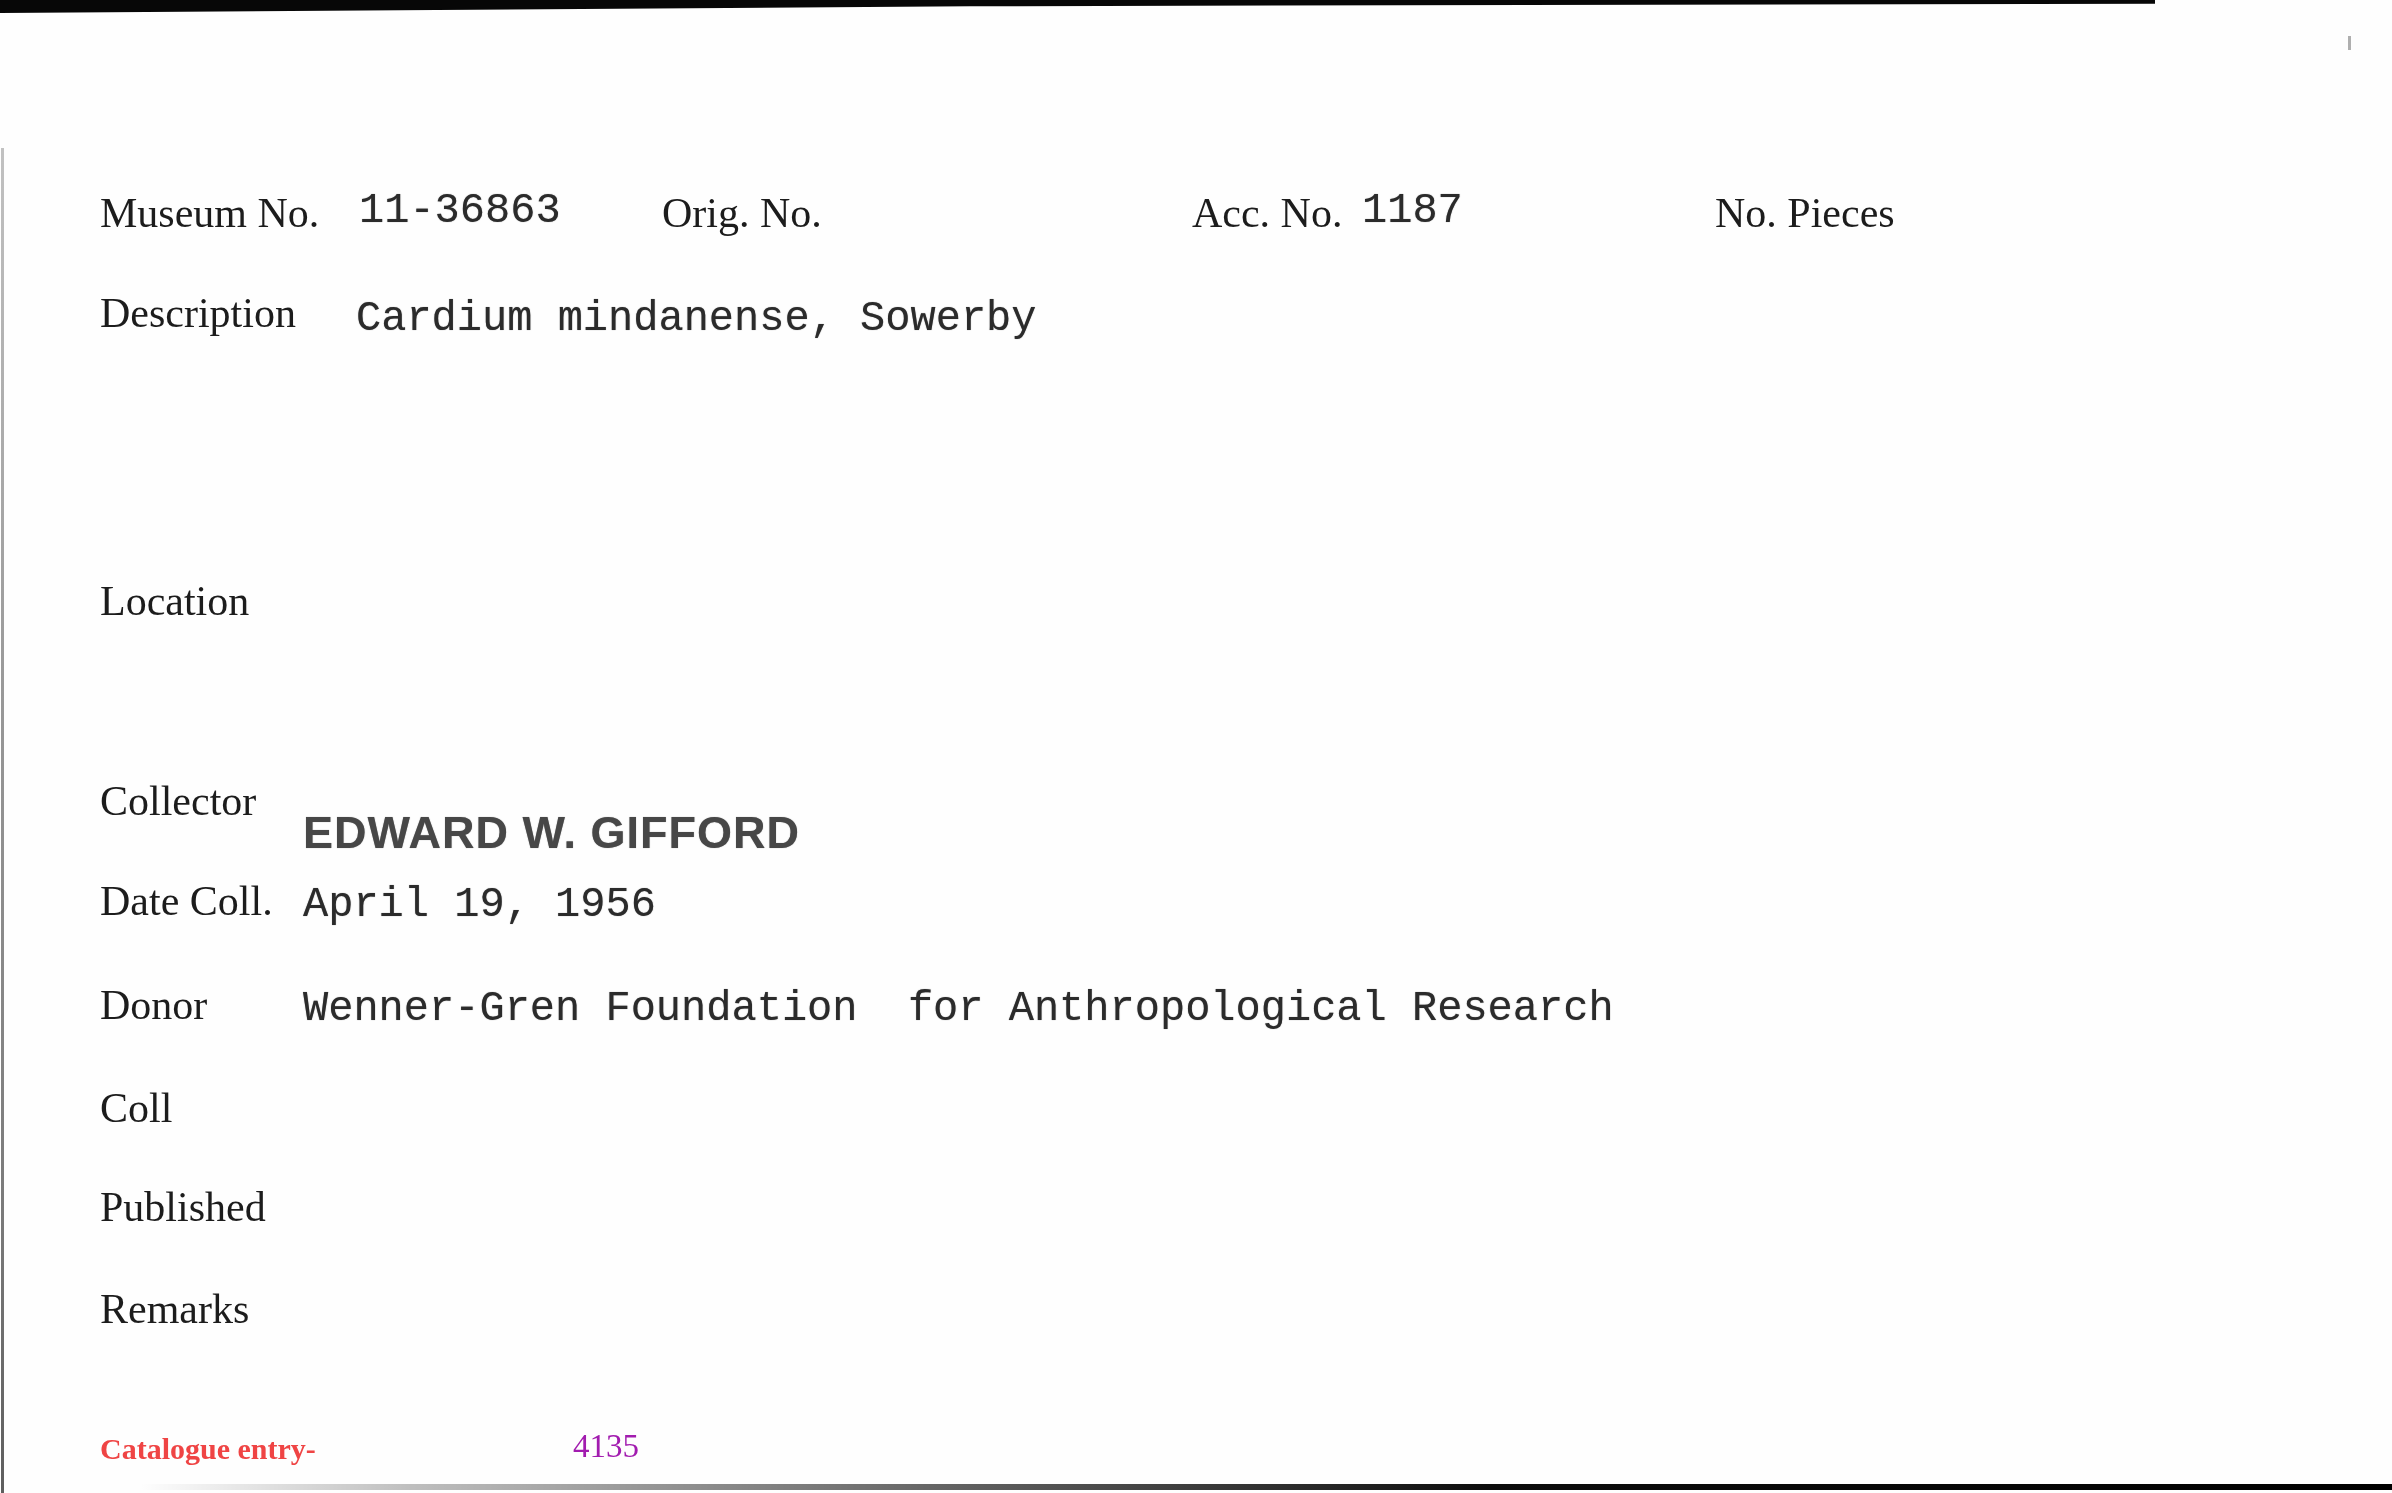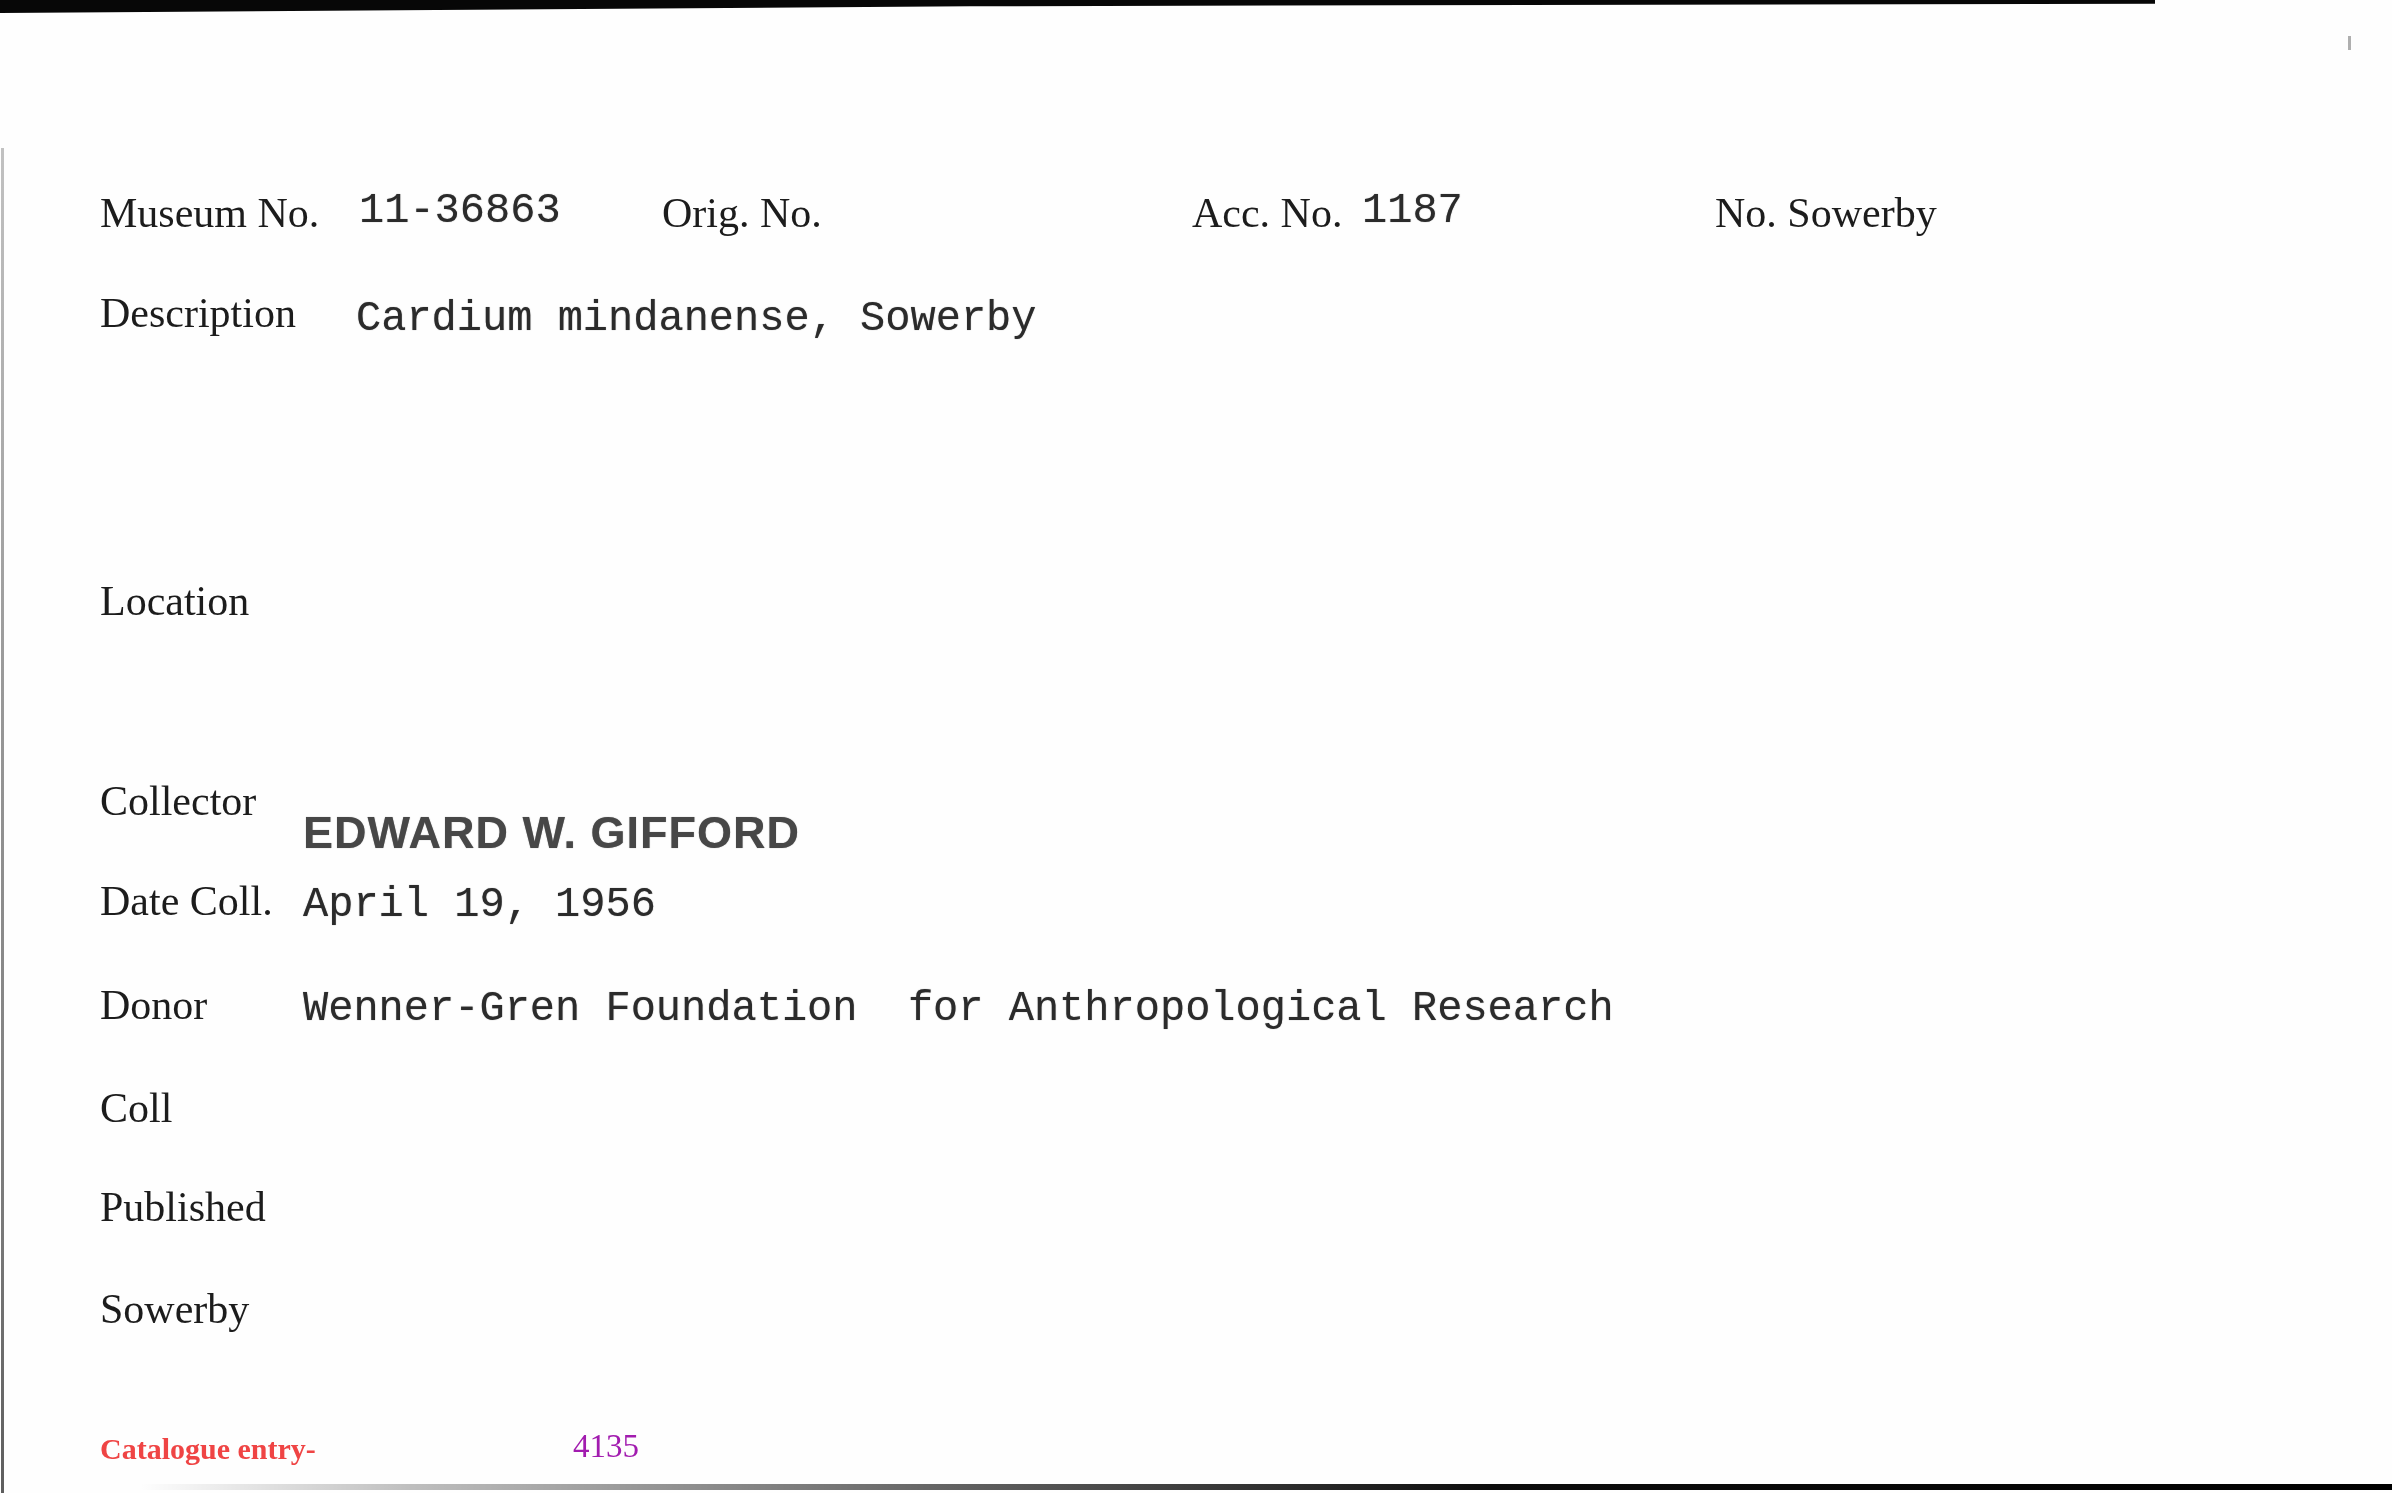--- a/index.html
+++ b/index.html
@@ -99,21 +99,21 @@
   <div class="edge-left"></div>
   <div class="edge-bottom"></div>
   <div class="speck-top-right"></div>
 
   <span class="lbl" style="left:100px; top:190px">Museum No.</span>
   <span class="typed" style="left:359px; top:188px">11-36863</span>
   <span class="lbl" style="left:662px; top:190px">Orig. No.</span>
   <span class="typed" style="left:880px; top:188px"></span>
   <span class="lbl" style="left:1192px; top:190px">Acc. No.</span>
   <span class="typed" style="left:1362px; top:188px">1187</span>
-  <span class="lbl" style="left:1715px; top:190px">No. Sowerby</span>
+  <span class="lbl" style="left:1715px; top:190px">No. Pieces</span>
   <span class="typed" style="left:1960px; top:188px"></span>
 
   <span class="lbl" style="left:100px; top:290px">Description</span>
   <span class="typed" style="left:356px; top:296px">Cardium mindanense, Sowerby</span>
 
   <span class="lbl" style="left:100px; top:578px">Location</span>
 
   <span class="lbl" style="left:100px; top:778px">Collector</span>
   <span class="stamp" style="left:303px; top:808px">EDWARD W. GIFFORD</span>
 
@@ -122,19 +122,19 @@
 
   <span class="lbl" style="left:100px; top:982px">Donor</span>
   <span class="typed" style="left:303px; top:986px">Wenner-Gren Foundation  for Anthropological Research</span>
 
   <span class="lbl" style="left:100px; top:1085px">Coll</span>
   <span class="typed" style="left:303px; top:1088px"></span>
 
   <span class="lbl" style="left:100px; top:1184px">Published</span>
   <span class="typed" style="left:303px; top:1188px"></span>
 
-  <span class="lbl" style="left:100px; top:1286px">Sowerby</span>
+  <span class="lbl" style="left:100px; top:1286px">Remarks</span>
   <span class="typed" style="left:303px; top:1290px"></span>
 
   <span class="small-lbl" style="left:100px; top:1432px">Catalogue entry-</span>
   <span class="footer-num" style="left:573px; top:1428px">4135</span>
 
 </div>
 
 </body></html>

